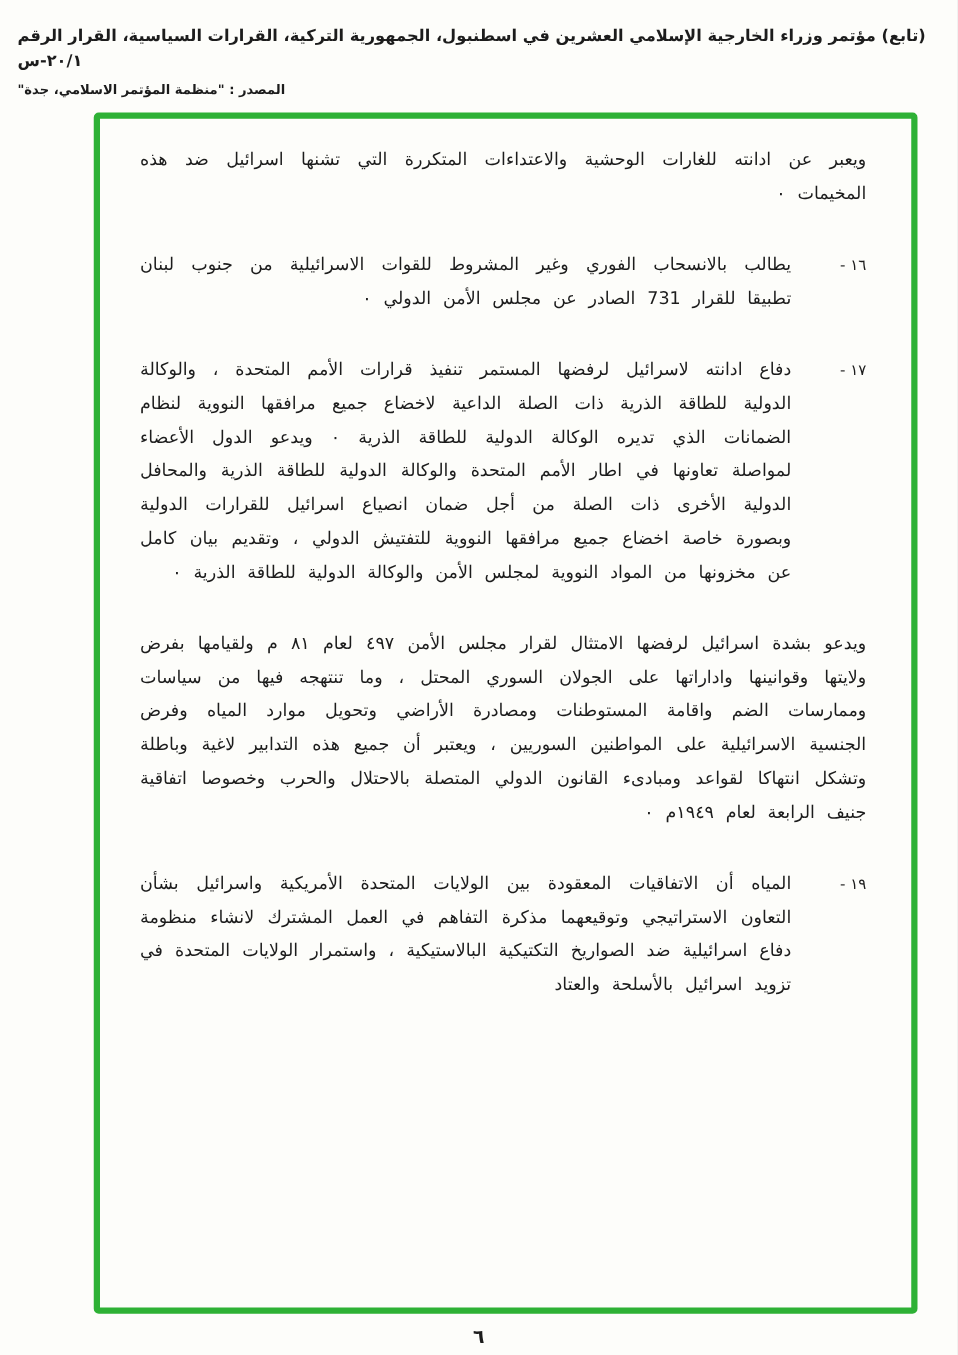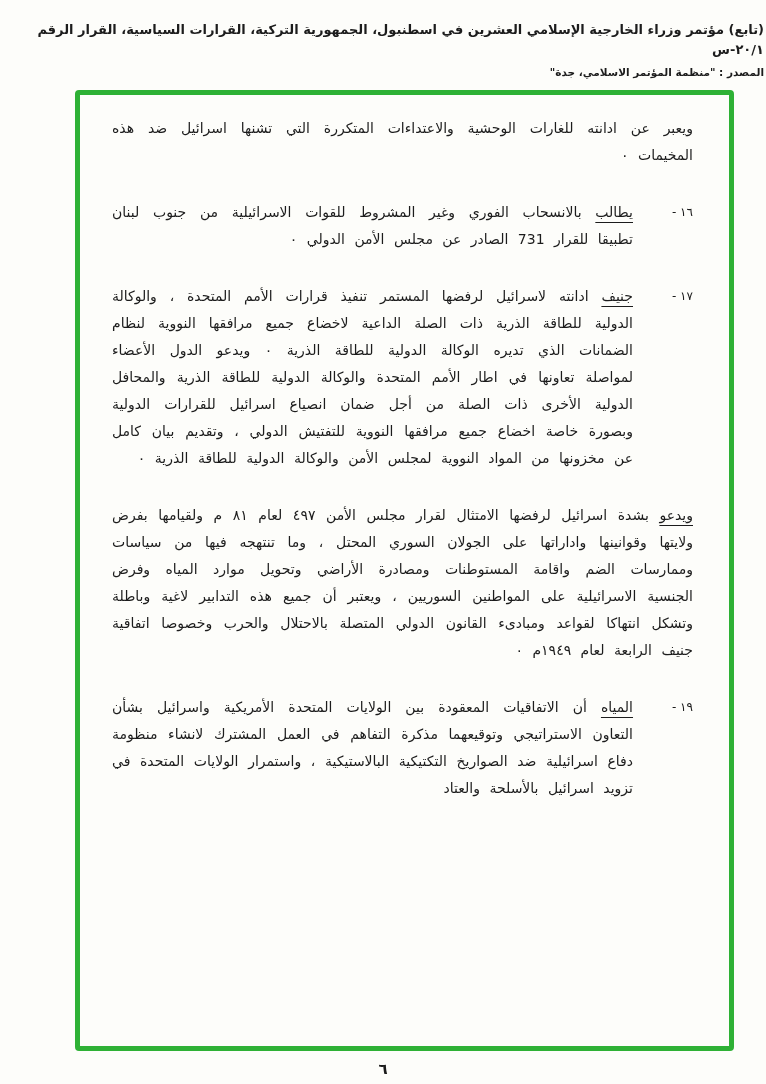--- a/index.html
+++ b/index.html
@@ -12,22 +12,22 @@
     width: 766px;
     height: 1084px;
     margin: 0 auto;
     background: #fdfdfa;
     font-family: "DejaVu Sans", sans-serif;
     color: #1c1c1c;
     direction: rtl;
     overflow: hidden;
   }
   .doc-header {
-    text-align: right;
-    padding: 20px 2px 0 14px;
+    text-align: left;
+    padding: 20px 18px 0 14px;
   }
   .header-line1 {
     font-size: 13px;
     font-weight: bold;
     line-height: 1.5;
   }
   .header-line2 {
     font-size: 10.5px;
     font-weight: bold;
     margin-top: 7px;
@@ -68,21 +68,20 @@
     white-space: nowrap;
   }
   .item-text {
     flex: 1;
     font-size: 14px;
     line-height: 27px;
     text-align: justify;
     word-spacing: 5px;
   }
   .lead-word {
-    text-decoration: underline;
     text-underline-offset: 5px;
   }
   .page-number {
     position: absolute;
     bottom: 6px;
     left: 0;
     width: 100%;
     text-align: center;
     font-size: 15px;
     font-weight: bold;
@@ -106,21 +105,21 @@
       <div class="item-number">١٦ -</div>
       <div class="item-text">
         <span class="lead-word">يطالب</span>
         <span>بالانسحاب الفوري وغير المشروط للقوات الاسرائيلية من جنوب لبنان تطبيقا للقرار 731 الصادر عن مجلس الأمن الدولي ٠</span>
       </div>
     </div>
 
     <div class="resolution-item">
       <div class="item-number">١٧ -</div>
       <div class="item-text">
-        <span class="lead-word">جنيف</span>
+        <span class="lead-word">دفاع</span>
         <span>ادانته لاسرائيل لرفضها المستمر تنفيذ قرارات الأمم المتحدة ، والوكالة الدولية للطاقة الذرية ذات الصلة الداعية لاخضاع جميع مرافقها النووية لنظام الضمانات الذي تديره الوكالة الدولية للطاقة الذرية ٠ ويدعو الدول الأعضاء لمواصلة تعاونها في اطار الأمم المتحدة والوكالة الدولية للطاقة الذرية والمحافل الدولية الأخرى ذات الصلة من أجل ضمان انصياع اسرائيل للقرارات الدولية وبصورة خاصة اخضاع جميع مرافقها النووية للتفتيش الدولي ، وتقديم بيان كامل عن مخزونها من المواد النووية لمجلس الأمن والوكالة الدولية للطاقة الذرية ٠</span>
       </div>
     </div>
 
     <div class="resolution-item">
       <div class="item-text">
         <span class="lead-word">ويدعو</span>
         <span>بشدة اسرائيل لرفضها الامتثال لقرار مجلس الأمن ٤٩٧ لعام ٨١ م ولقيامها بفرض ولايتها وقوانينها واداراتها على الجولان السوري المحتل ، وما تنتهجه فيها من سياسات وممارسات الضم واقامة المستوطنات ومصادرة الأراضي وتحويل موارد المياه وفرض الجنسية الاسرائيلية على المواطنين السوريين ، ويعتبر أن جميع هذه التدابير لاغية وباطلة وتشكل انتهاكا لقواعد ومبادىء القانون الدولي المتصلة بالاحتلال والحرب وخصوصا اتفاقية جنيف الرابعة لعام ١٩٤٩م ٠</span>
       </div>
     </div>

